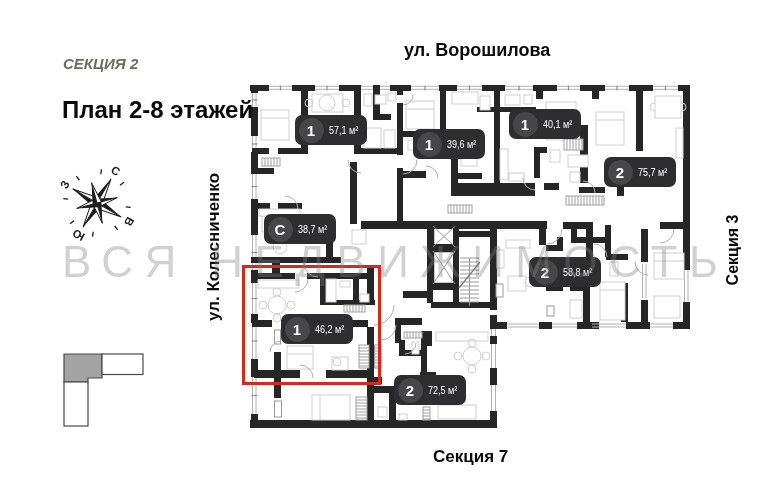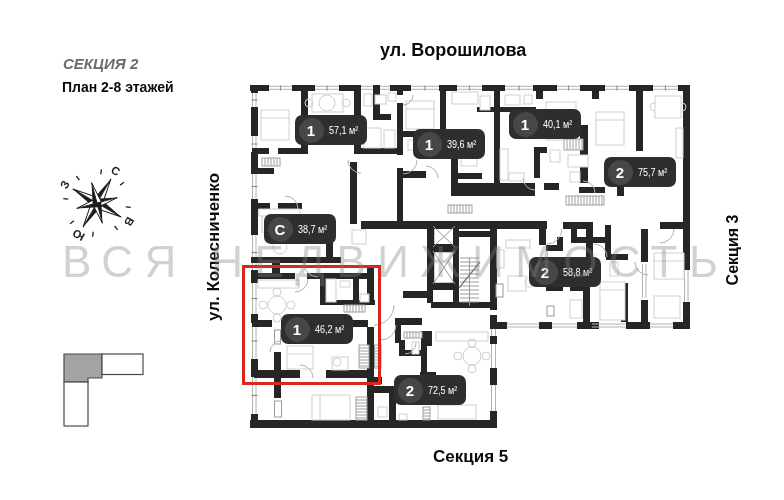--- a/index.html
+++ b/index.html
@@ -420,25 +420,25 @@
 <div class="lbl" style="left:281px;top:314px;">
     <div class="c">1</div>
     <div class="a">46,2&nbsp;м²</div>
   </div>
 <div class="lbl" style="left:394px;top:375px;">
     <div class="c">2</div>
     <div class="a">72,5&nbsp;м²</div>
   </div>
 
 <div class="t" style="left:63px;top:55px;font-size:15px;color:#6d6b63;font-style:italic;">СЕКЦИЯ 2</div>
-<div class="t" style="left:62px;top:79px;font-size:14px;">План 2-8 этажей</div>
-<div class="t" style="left:380px;top:40px;font-size:18px;">ул. Ворошилова</div>
+<div class="t" style="left:62px;top:96px;font-size:24px;">План 2-8 этажей</div>
+<div class="t" style="left:404px;top:40px;font-size:18px;">ул. Ворошилова</div>
 <div class="t" style="left:139px;top:237px;font-size:17px;transform:rotate(-90deg);transform-origin:center;width:150px;text-align:center;">ул. Колесниченко</div>
 <div class="t" style="left:695px;top:241px;font-size:16px;transform:rotate(-90deg);transform-origin:center;width:76px;text-align:center;">Секция 3</div>
-<div class="t" style="left:433px;top:447px;font-size:17px;">Секция 5</div>
+<div class="t" style="left:433px;top:447px;font-size:17px;">Секция 7</div>
 
 <div class="abs" style="left:62px;top:237px;font-size:44px;letter-spacing:11.4px;color:rgba(128,128,128,0.36);z-index:9;text-align:right;">ВСЯ НЕДВИЖИМОСТЬ</div>
 
 <svg class="abs" style="left:47px;top:152px;z-index:2;" width="100" height="100" viewBox="0 0 100 100">
 <g transform="translate(50,51) rotate(30)">
 <g transform="rotate(0)">
         <polygon points="0,0 -5.5,0 0,-28" fill="#1c1c1c"></polygon>
         <polygon points="0,0 5.5,0 0,-28" fill="#fff" stroke="#1c1c1c" stroke-width="0.9"></polygon>
       </g>
 <g transform="rotate(90)">

